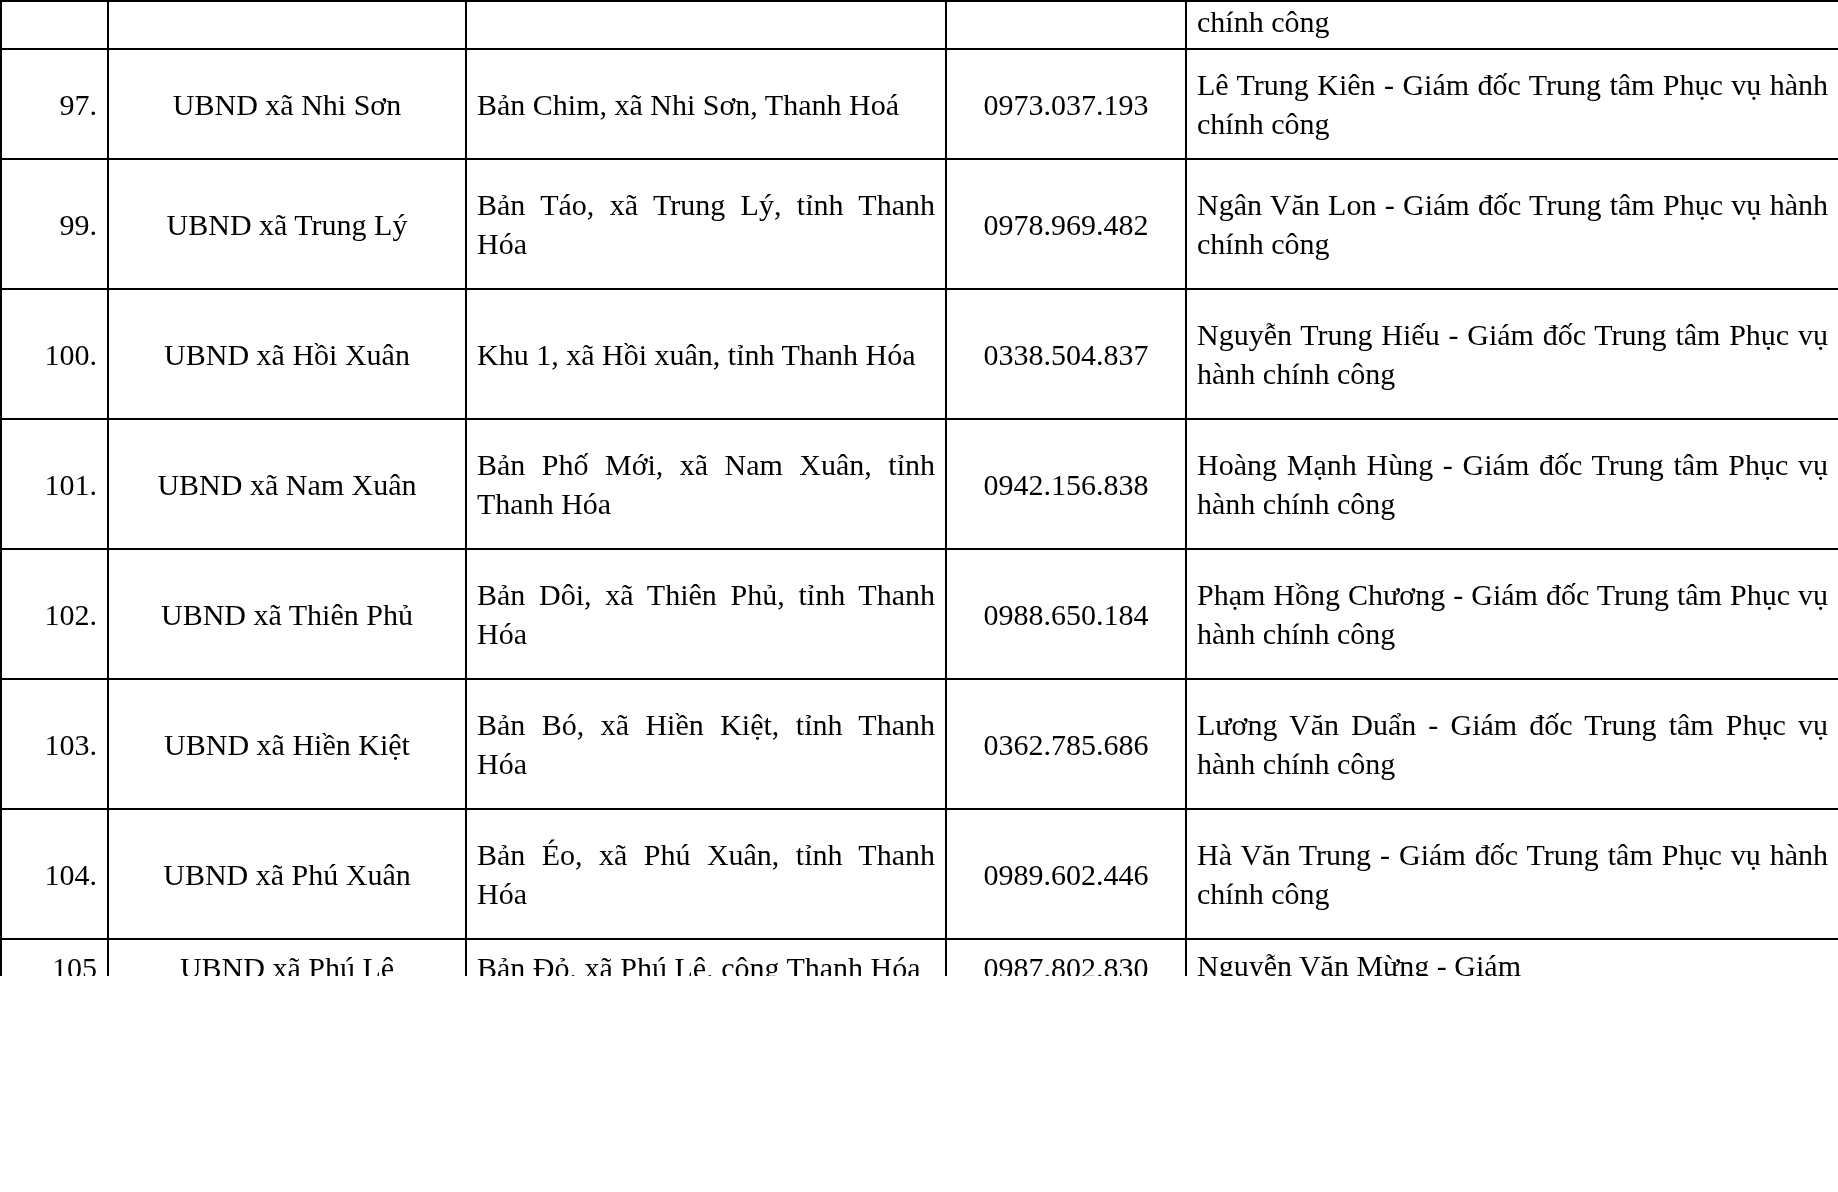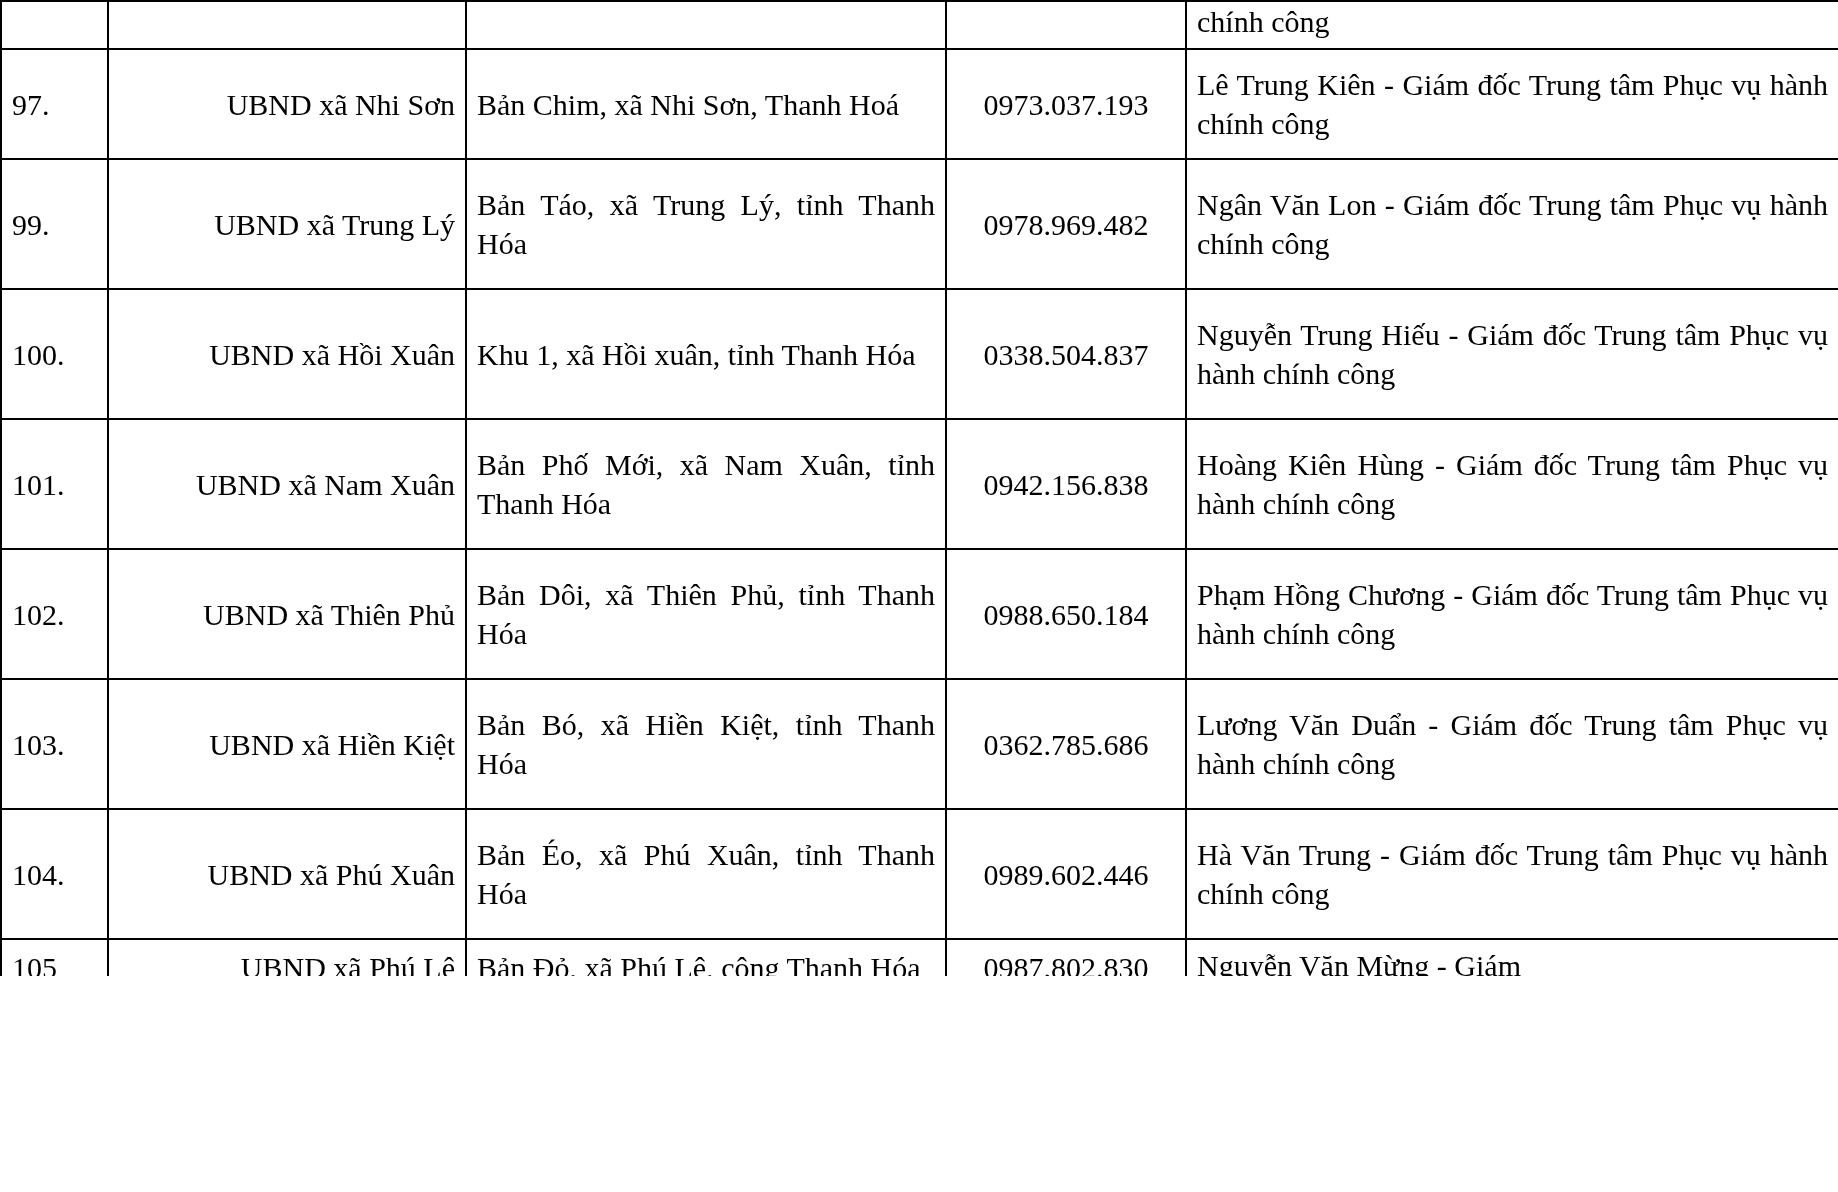--- a/index.html
+++ b/index.html
@@ -33,25 +33,26 @@
     padding: 6px 10px;
   }
   
   col.c-idx   { width: 107px; }
   col.c-org   { width: 358px; }
   col.c-addr  { width: 480px; }
   col.c-phone { width: 240px; }
   col.c-person{ width: 653px; }
 
   td.idx {
+    text-align: right;
     padding-right: 12px;
     padding-left: 4px;
   }
   td.org {
-    text-align: right;
+    text-align: center;
     padding-left: 16px;
   }
   td.addr {
     text-align: justify;
     text-align-last: left;
     padding-left: 14px;
     padding-right: 14px;
   }
   td.phone {
     text-align: center;
@@ -119,21 +120,21 @@
         <td class="addr">Khu 1, xã Hồi xuân, tỉnh Thanh Hóa</td>
         <td class="phone">0338.504.837</td>
         <td class="person">Nguyễn Trung Hiếu - Giám đốc Trung tâm Phục vụ hành chính công</td>
       </tr>
 
       <tr class="r-tall">
         <td class="idx">101.</td>
         <td class="org">UBND xã Nam Xuân</td>
         <td class="addr">Bản Phố Mới, xã Nam Xuân, tỉnh Thanh Hóa</td>
         <td class="phone">0942.156.838</td>
-        <td class="person">Hoàng Kiên Hùng - Giám đốc Trung tâm Phục vụ hành chính công</td>
+        <td class="person">Hoàng Mạnh Hùng - Giám đốc Trung tâm Phục vụ hành chính công</td>
       </tr>
 
       <tr class="r-tall">
         <td class="idx">102.</td>
         <td class="org">UBND xã Thiên Phủ</td>
         <td class="addr">Bản Dôi, xã Thiên Phủ, tỉnh Thanh Hóa</td>
         <td class="phone">0988.650.184</td>
         <td class="person">Phạm Hồng Chương - Giám đốc Trung tâm Phục vụ hành chính công</td>
       </tr>
 

